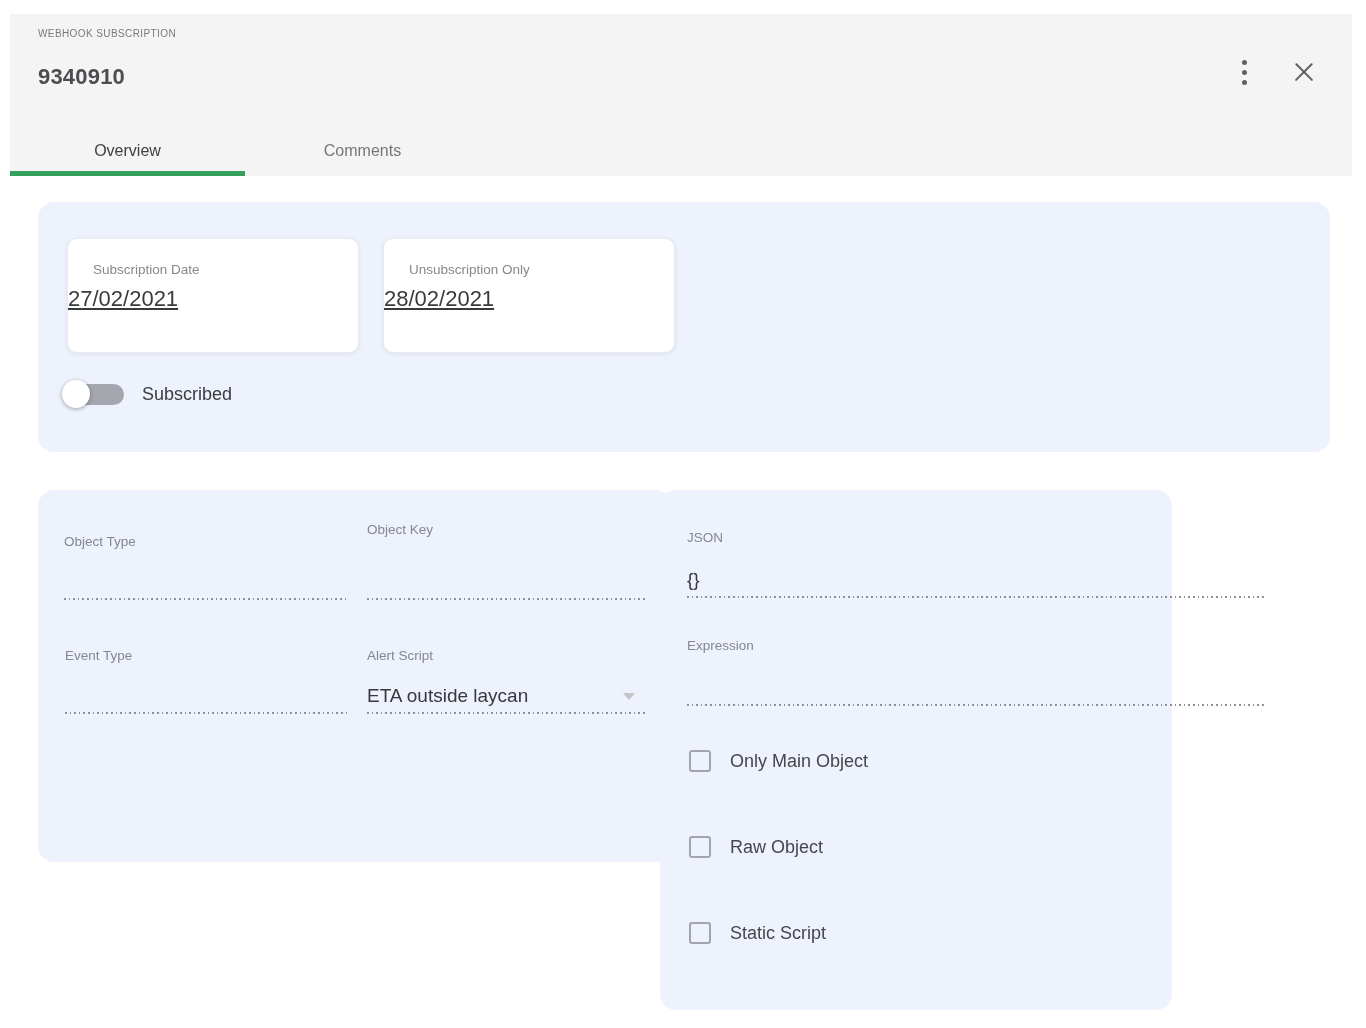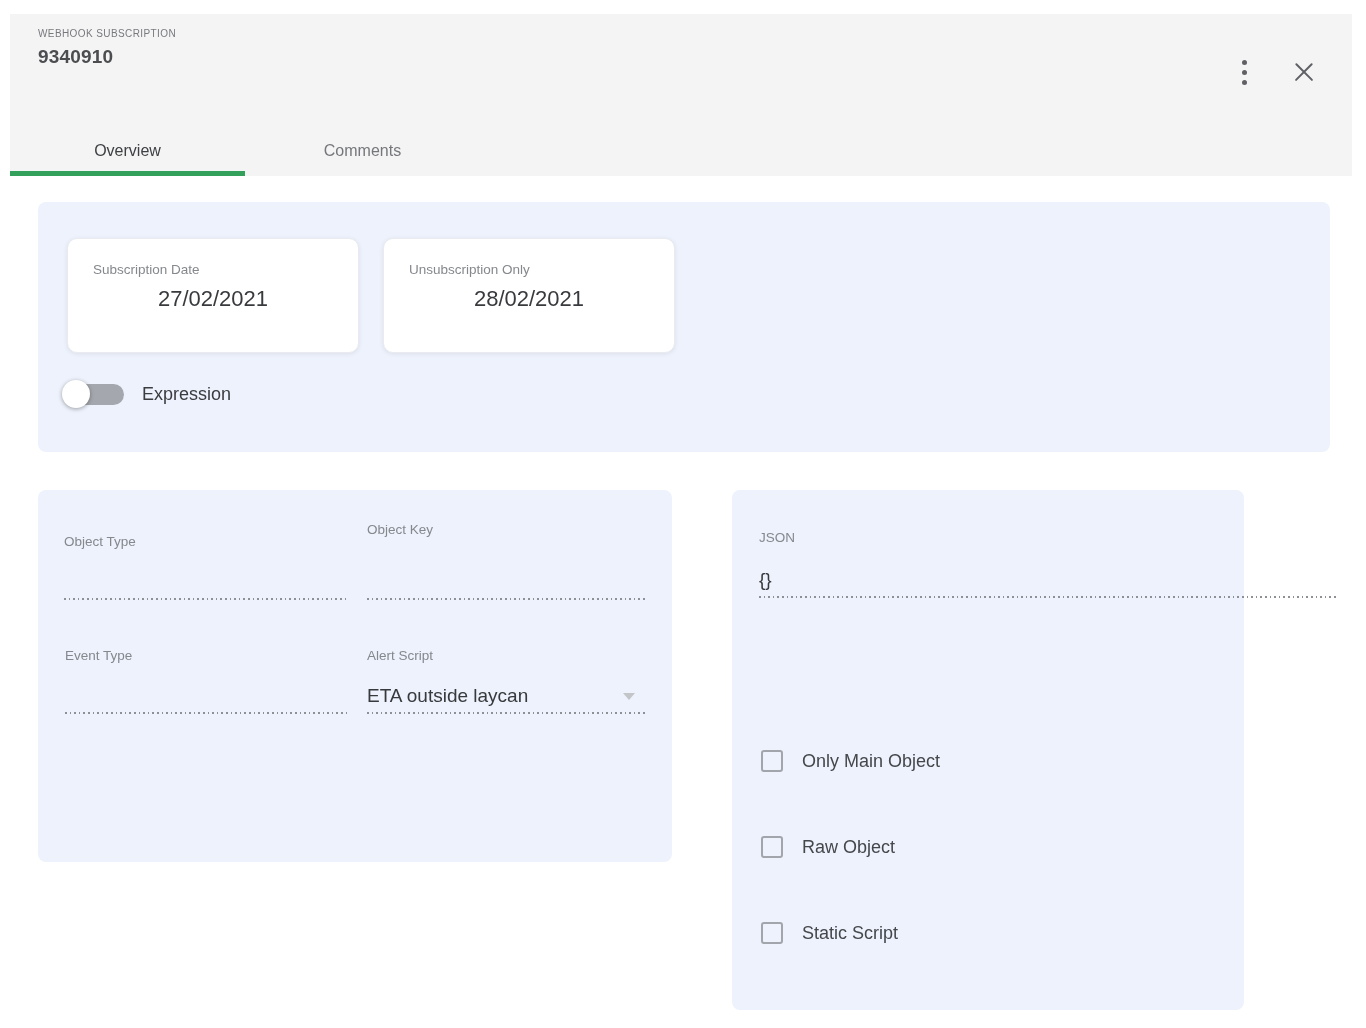--- a/index.html
+++ b/index.html
@@ -13,21 +13,21 @@
   
   .hdr {
     position:absolute; left:10px; top:14px; width:1342px; height:162px;
     background:#f4f4f5;
   }
   .hdr-text { position:absolute; left:28px; top:14px; }
   .overline {
     font-size:10px; color:#77797d; letter-spacing:0.4px;
   }
   .dlg-title {
-    margin-top:7px; font-size:19px; font-weight:700; color:#4b4d50;
+    margin-top:25px; font-size:22px; font-weight:700; color:#4b4d50;
     letter-spacing:0.2px;
   }
   .icon-btn {
     position:absolute; top:38px; width:40px; height:40px;
     background:transparent; border:none; cursor:pointer;
     display:flex; align-items:center; justify-content:center;
   }
   .btn-kebab { right:88px; }
   .btn-close { right:28px; }
   .kebab { display:flex; flex-direction:column; gap:5px; }
@@ -45,35 +45,35 @@
     width:235px; height:48px; display:flex; align-items:center; justify-content:center;
     font-size:16px; cursor:pointer; padding-bottom:2px;
   }
   .tab.active { color:#3e4043; }
   .tab.inactive { color:#75777b; }
   .tab-indicator {
     position:absolute; left:0; bottom:0; width:235px; height:5px; background:#33a05c;
   }
 
   
-  .card { position:absolute; background:#edf2fc; border-radius:8px; }
+  .card { position:absolute; background:#edf2fc; border-radius:16px; }
   .card-dates { left:38px; top:202px; width:1292px; height:250px; }
   .card-left  { left:38px; top:490px; width:634px;  height:372px; }
-  .card-right { left:732px; top:490px; width:512px; height:520px; }
+  .card-right { left:660px; top:490px; width:512px; height:520px; }
 
   
   .date-card {
     position:absolute; top:36px; width:292px; height:115px; background:#ffffff;
     border-radius:10px; border:1px solid #e9ebf0;
     box-shadow:0 1px 4px rgba(60,64,67,0.10);
   }
   .date-card.first  { left:29px; }
   .date-card.second { left:345px; }
   .date-label { margin:23px 0 0 25px; font-size:13.5px; color:#85888d; }
-  .date-value { margin-top:9px; text-align:center; font-size:22px; color:#383a3d; }
+  .date-value { margin-top:9px; font-size:22px; color:#383a3d;text-decoration:underline; }
 
   
   .toggle-row {
     position:absolute; left:24px; top:176px; height:32px;
     display:flex; align-items:center;
   }
   .switch { position:relative; width:64px; height:30px; cursor:pointer; }
   .switch .track {
     position:absolute; left:10px; top:5px; width:52px; height:21px;
     border-radius:11px; background:#a4a8ae;
@@ -163,21 +163,21 @@
   <div class="date-card second">
     <div class="date-label">Unsubscription Only</div>
     <div class="date-value">28/02/2021</div>
   </div>
 
   <div class="toggle-row">
     <div class="switch">
       <div class="track"></div>
       <div class="thumb"></div>
     </div>
-    <span class="toggle-label">Expression</span>
+    <span class="toggle-label">Subscribed</span>
   </div>
 </section>
 
 <section class="card card-left">
   <div class="fld f-objtype">
     <div class="fld-label">Object Type</div>
     <div class="fld-value"></div>
     <div class="dotted"></div>
   </div>
 
@@ -202,20 +202,25 @@
 
 </section>
 
 <section class="card card-right">
   <div class="fld f-json">
     <div class="fld-label">JSON</div>
     <div class="fld-value">{}</div>
     <div class="dotted"></div>
   </div>
 
+  <div class="fld f-expr">
+    <div class="fld-label">Expression</div>
+    <div class="fld-value"></div>
+    <div class="dotted"></div>
+  </div>
 
   <div class="chk-row r1">
     <span class="chk"></span>
     <span class="chk-label">Only Main Object</span>
   </div>
   <div class="chk-row r2">
     <span class="chk"></span>
     <span class="chk-label">Raw Object</span>
   </div>
   <div class="chk-row r3">

